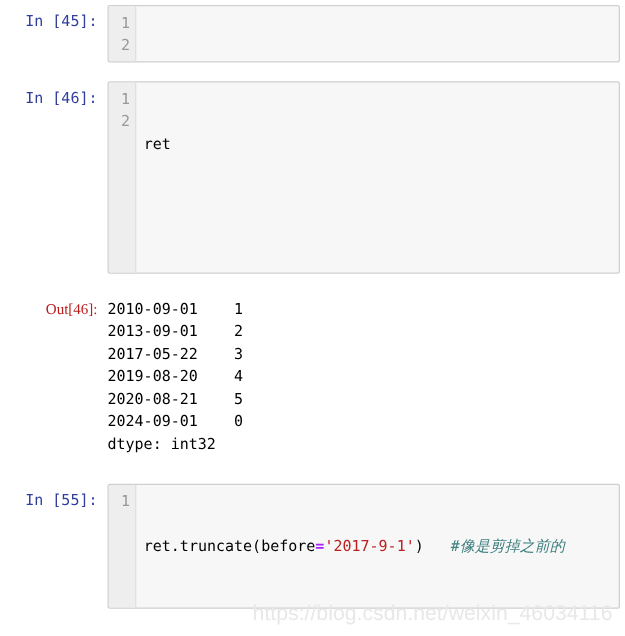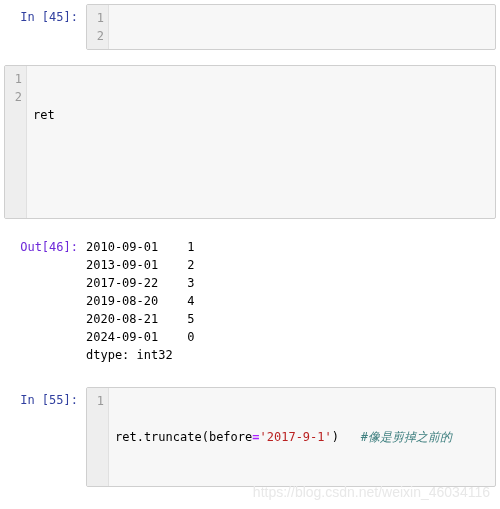--- a/index.html
+++ b/index.html
@@ -19,21 +19,21 @@
   margin-bottom: 15px;
 }
 .prompt {
   flex: 0 0 82px;
   text-align: right;
   padding: 4px 8px 0 0;
   white-space: nowrap;
   font-family: inherit;
 }
 .prompt-in { color: #303F9F; }
-.prompt-out { color: #6d28d9; }
+.prompt-out { color: #b91c1c; font-family: Liberation Serif, serif; }
 .code-area {
   flex: 1;
   display: flex;
   background: #f7f7f7;
   border: 1px solid #cfcfcf;
   border-radius: 2px;
   overflow: hidden;
 }
 .gutter {
   flex: 0 0 22px;
@@ -61,58 +61,59 @@
   color: #000;
 }
 .c-comment { color: #408080; font-style: italic; }
 .c-op { color: #AA22FF; font-weight: bold; }
 .c-str { color: #BA2121; }
 .watermark {
   position: fixed;
   bottom: 6px;
   right: 10px;
   color: #e8e8e8;
-  font-size: 14px;
+  font-size: 17px;
   font-family: Arial, sans-serif;
   pointer-events: none;
 }
 </style>
 </head>
 <body>
 
 <div class="cell">
   <div class="prompt prompt-in">In&nbsp;[<span>45</span>]:</div>
   <div class="code-area">
     <div class="gutter">
       <div>1</div>
       <div>2</div>
     </div>
     <div class="code">
     </div>
   </div>
 </div>
 
 <div class="cell">
+  <div class="prompt prompt-in">In&nbsp;[<span>46</span>]:</div>
   <div class="code-area">
     <div class="gutter">
       <div>1</div>
       <div>2</div>
     </div>
     <div class="code">
       <div>ret</div>
       <div> </div>
     </div>
   </div>
 </div>
 
 <div class="cell">
   <div class="prompt prompt-out">Out[<span>46</span>]:</div>
   <div class="out-area">2010-09-01    1
 2013-09-01    2
-2017-09-22    3
+2017-05-22    3
 2019-08-20    4
 2020-08-21    5
 2024-09-01    0
 dtype: int32</div>
 </div>
 
 <div class="cell">
   <div class="prompt prompt-in">In&nbsp;[<span>55</span>]:</div>
   <div class="code-area">
     <div class="gutter">

